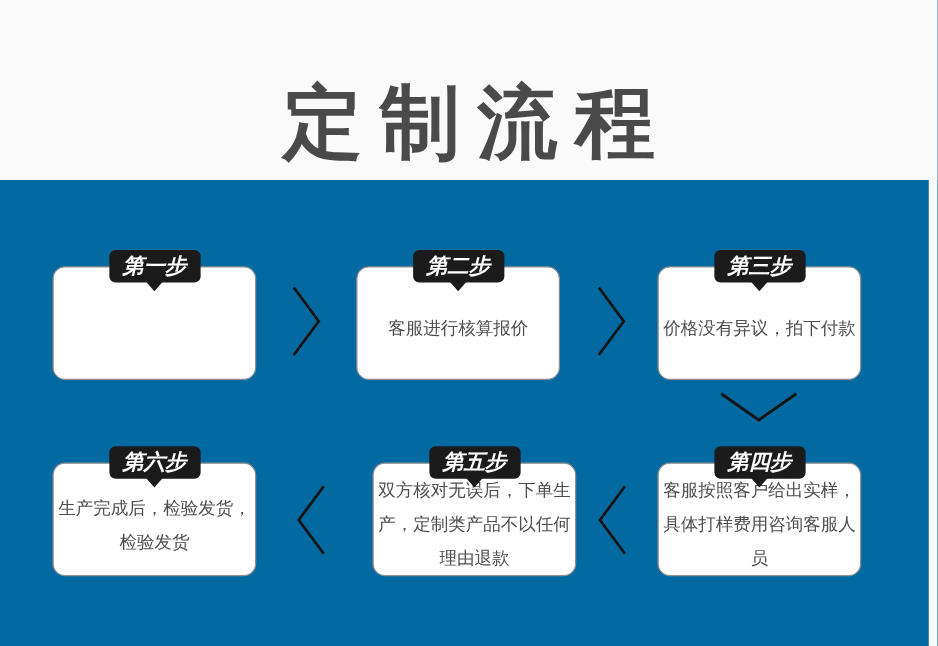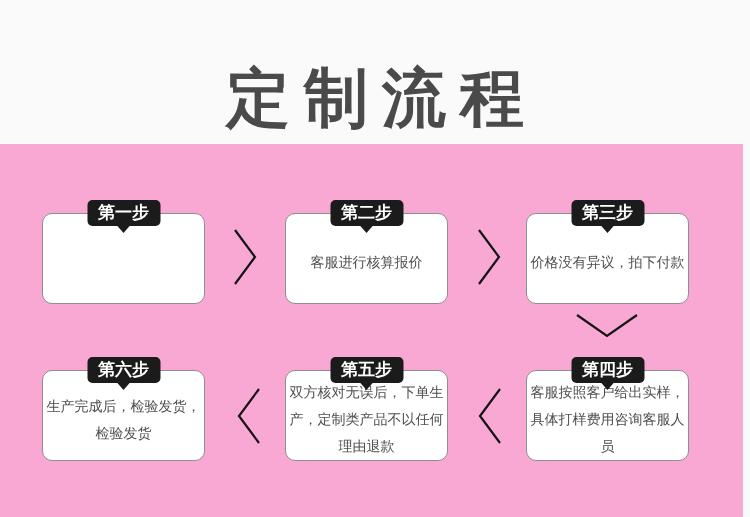--- a/index.html
+++ b/index.html
@@ -5,21 +5,21 @@
   * { margin: 0; padding: 0; box-sizing: border-box; }
   html, body { width: 750px; }
   body {
     font-family: "Liberation Sans", "DejaVu Sans", sans-serif;
     background: #ffffff;
   }
   .page {
     position: relative;
     width: 750px;
     height: 517px;
-    background: #f9a8d4;
+    background: #0369a1;
     overflow: hidden;
   }
   
   .header {
     position: absolute;
     left: 0; top: 0;
     width: 750px; height: 144px;
     background: #fafafa;
   }
   .page-title {
@@ -68,38 +68,39 @@
     transform: translateX(-50%);
     background: #1b1b1b;
     color: #ffffff;
     font-size: 17px;
     font-weight: 700;
     line-height: 22px;
     padding: 2px 11px;
     border-radius: 5px;
     white-space: nowrap;
     z-index: 2;
+    font-style: italic;
   }
   .badge-pointer {
     position: absolute;
     left: 50%;
     bottom: -7px;
     transform: translateX(-50%);
     width: 0; height: 0;
     border-left: 7px solid transparent;
     border-right: 7px solid transparent;
     border-top: 8px solid #1b1b1b;
   }
   
   .pos-1 { left: 42px;  top: 213px; }
   .pos-2 { left: 285px; top: 213px; }
   .pos-3 { left: 526px; top: 213px; }
   
   .pos-6 { left: 42px;  top: 370px; }
-  .pos-5 { left: 285px; top: 370px; }
+  .pos-5 { left: 298px; top: 370px; }
   .pos-4 { left: 526px; top: 370px; }
   .arrow { position: absolute; }
   .arrow svg { display: block; }
   .arrow-r1 { left: 232px; top: 227px; }
   .arrow-r2 { left: 476px; top: 227px; }
   .arrow-dn { left: 574px; top: 312px; }
   .arrow-l1 { left: 477px; top: 386px; }
   .arrow-l2 { left: 236px; top: 386px; }
 </style>
 </head>

